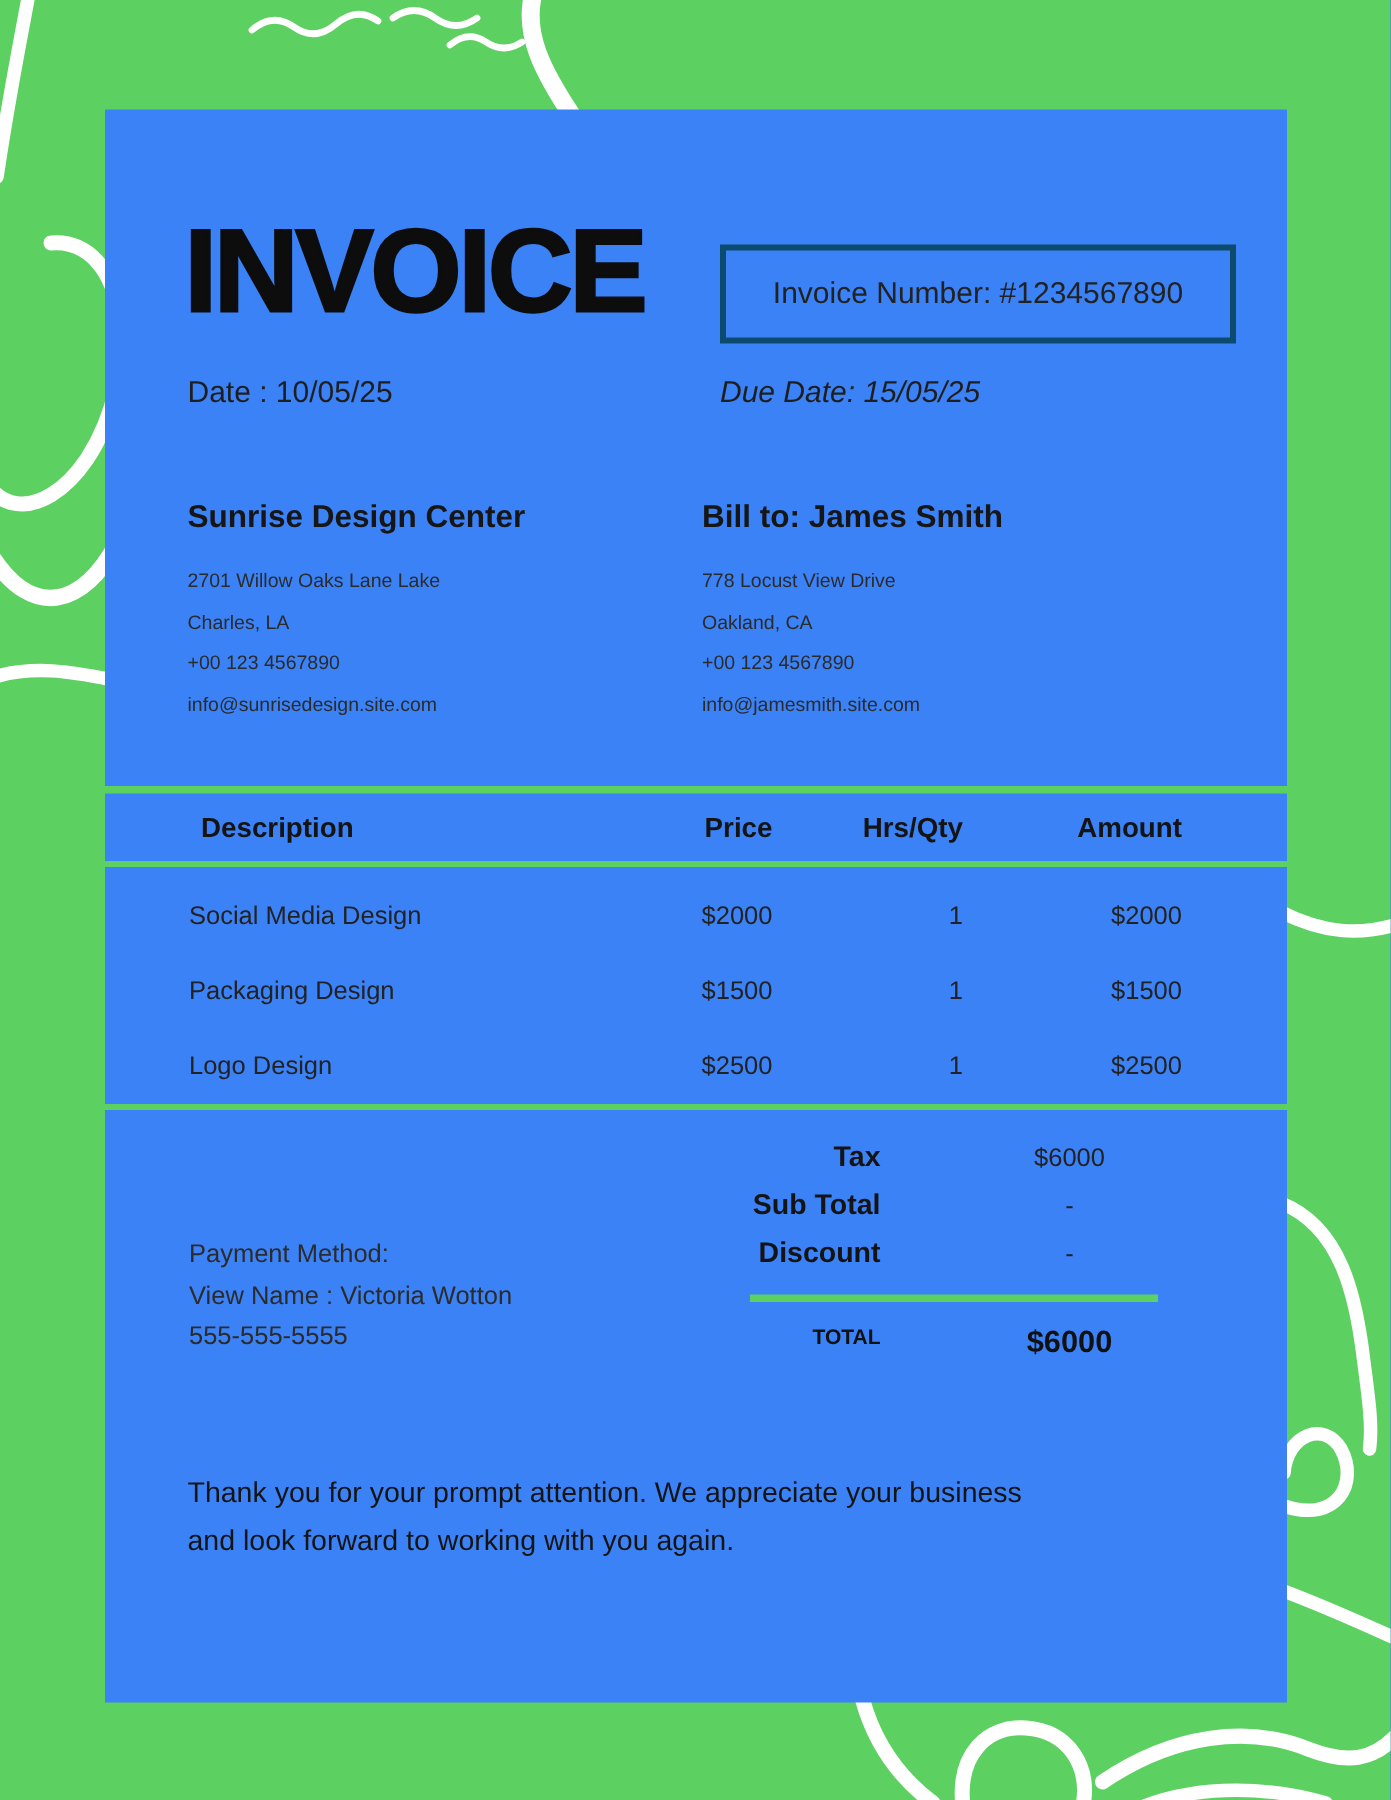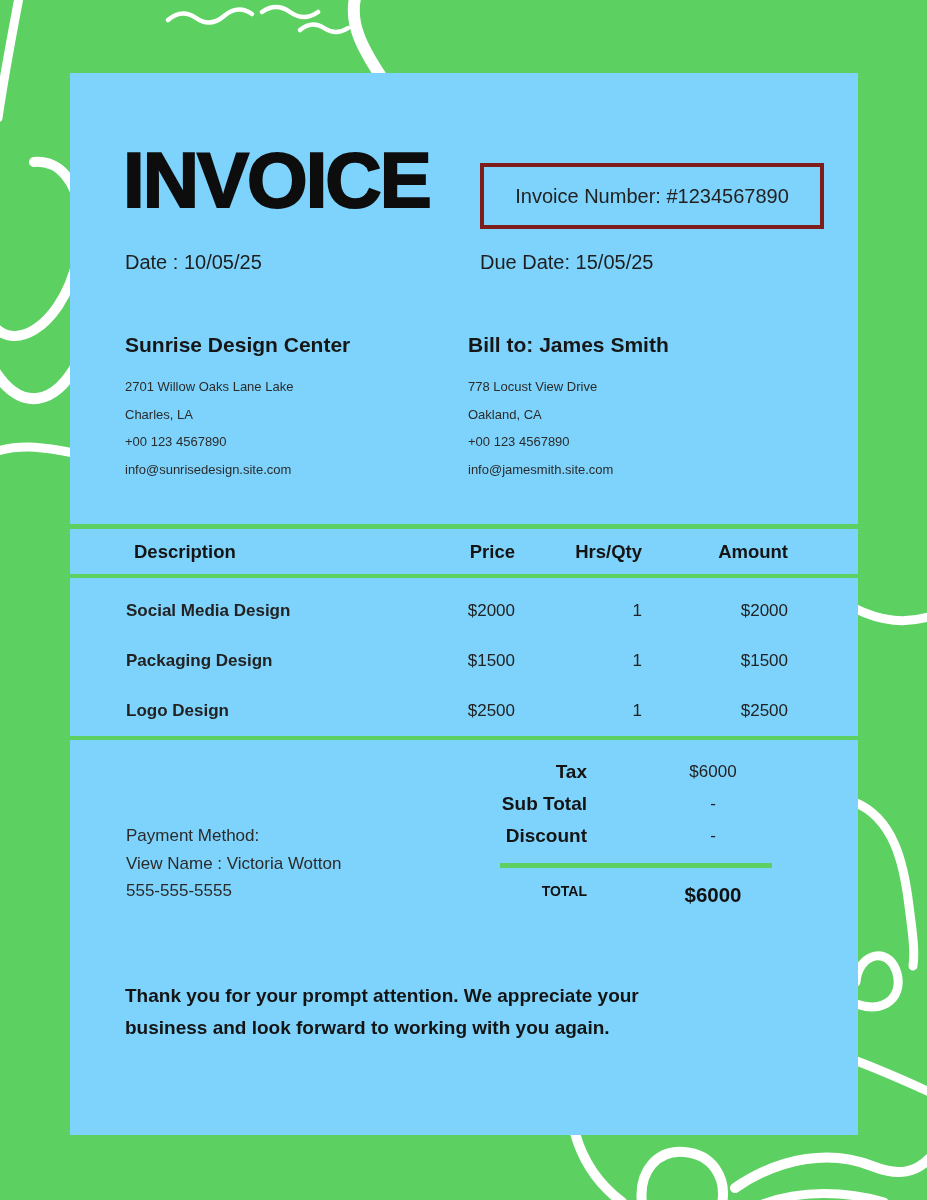--- a/index.html
+++ b/index.html
@@ -4,54 +4,54 @@
 <style>
   html,body{margin:0;padding:0;}
   body{
     width:927px;height:1200px;overflow:hidden;position:relative;
     font-family:"Liberation Sans","DejaVu Sans",sans-serif;
     background:#5CD161;
   }
   .bg-squiggles{position:absolute;left:0;top:0;z-index:0;}
   .card{
     position:absolute;left:70px;top:73px;width:788px;height:1062px;
-    background:#7dd3fc;z-index:1;
+    background:#3b82f6;z-index:1;
   }
   .card-top{position:relative;height:451px;}
   .invoice-title{
     position:absolute;left:53px;top:68px;margin:0;
     font-size:78px;font-weight:bold;letter-spacing:-2px;color:#0d0d0d;
     line-height:1;-webkit-text-stroke:2px #0d0d0d;
   }
   .invoice-number-box{
     position:absolute;left:410px;top:90px;width:336px;height:58px;
-    border:4px solid #7f1d1d;display:flex;align-items:center;justify-content:center;
+    border:4px solid #0c4a6e;display:flex;align-items:center;justify-content:center;
     font-size:20px;color:#222;
   }
   .date-line{position:absolute;top:178px;font-size:20px;color:#1e1e1e;}
   .date-left{left:55px;}
-  .date-right{left:410px;}
+  .date-right{left:410px;font-style:italic;}
   .party-block{position:absolute;top:260px;width:330px;}
   .party-left{left:55px;}
   .party-right{left:398px;}
   .party-name{font-size:21px;font-weight:bold;color:#161616;margin:0 0 16px 0;}
   .party-line{font-size:13px;color:#2b2b2b;line-height:27.5px;}
   .sep{background:#5CD161;width:100%;}
   .sep-5{height:5px;}
   .sep-4{height:4px;}
   .grid-row{
     display:grid;grid-template-columns:265px 180px 127px 146px auto;
     align-items:center;
   }
   .table-header{height:45px;font-weight:bold;font-size:18.5px;color:#141414;}
   .cell-desc{padding-left:64px;text-align:left;}
   .cell-center{text-align:right;}
   .items{height:158px;padding-top:8px;box-sizing:border-box;}
   .item-row{height:50px;font-size:17px;color:#222;}
-  .item-row .cell-desc{padding-left:56px;font-weight:bold;}
+  .item-row .cell-desc{padding-left:56px;}
   .card-bottom{position:relative;height:379px;}
   .totals-labels{
     position:absolute;left:330px;top:16px;width:187px;text-align:right;
     font-size:19px;font-weight:bold;color:#141414;line-height:32px;
   }
   .totals-values{
     position:absolute;left:583px;top:16px;width:120px;text-align:center;
     font-size:17px;color:#222;line-height:32px;
   }
   .total-divider{position:absolute;left:430px;top:123px;width:272px;height:5px;background:#5CD161;}
@@ -59,21 +59,21 @@
     position:absolute;left:330px;top:143px;width:187px;text-align:right;
     font-size:14px;font-weight:bold;color:#111;
   }
   .total-value{
     position:absolute;left:583px;top:143px;width:120px;text-align:center;
     font-size:20.5px;font-weight:bold;color:#111;
   }
   .payment-block{position:absolute;left:56px;top:82px;font-size:17px;color:#2b2b2b;line-height:27.5px;}
   .thanks{
     position:absolute;left:55px;top:240px;width:565px;
-    font-size:19px;font-weight:bold;color:#141414;line-height:32px;
+    font-size:19px;font-weight:normal;color:#141414;line-height:32px;
   }
 </style>
 </head>
 <body>
 
 <svg class="bg-squiggles" width="927" height="1200" viewBox="0 0 927 1200">
   <g fill="none" stroke="#ffffff" stroke-linecap="round">
     <path d="M 20,-8 C 12,35 5,70 -2,118" stroke-width="9"></path>
     <path d="M 168,20 q 14,-12 28,-2 q 14,10 28,-2 q 14,-12 28,-2" stroke-width="4.5"></path>
     <path d="M 262,12 q 14,-10 28,0 q 14,10 28,0" stroke-width="4.5"></path>

